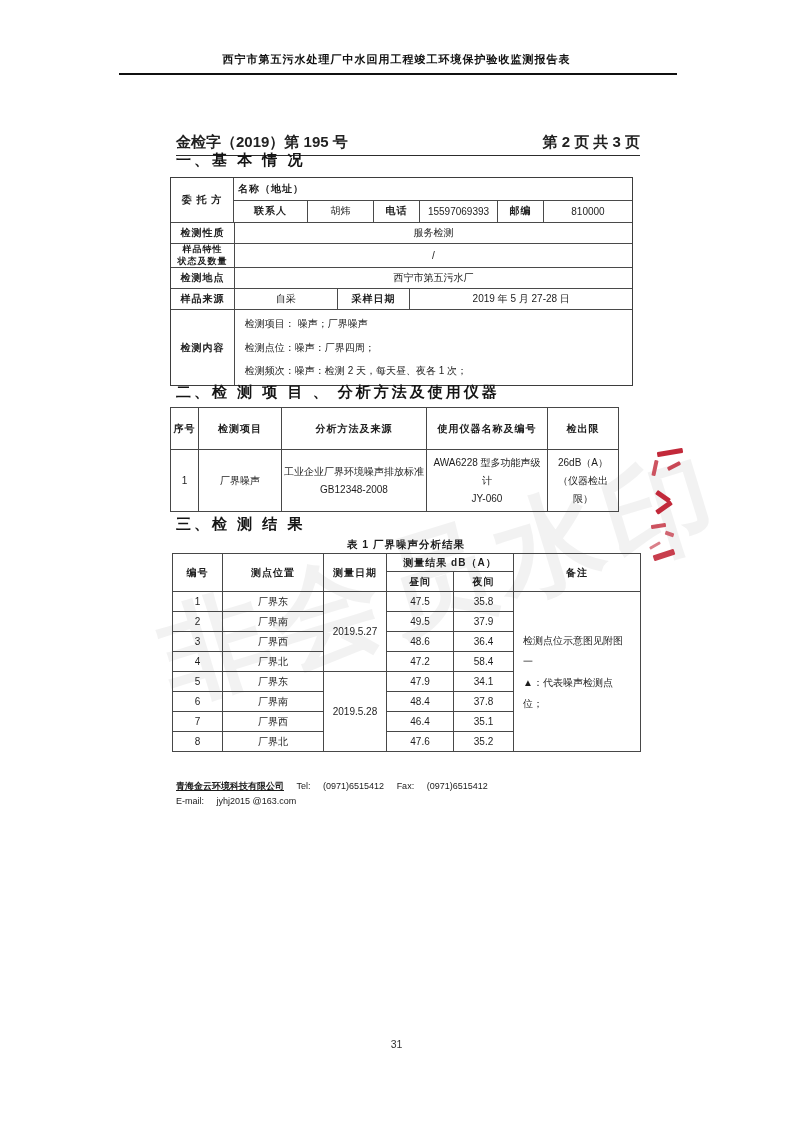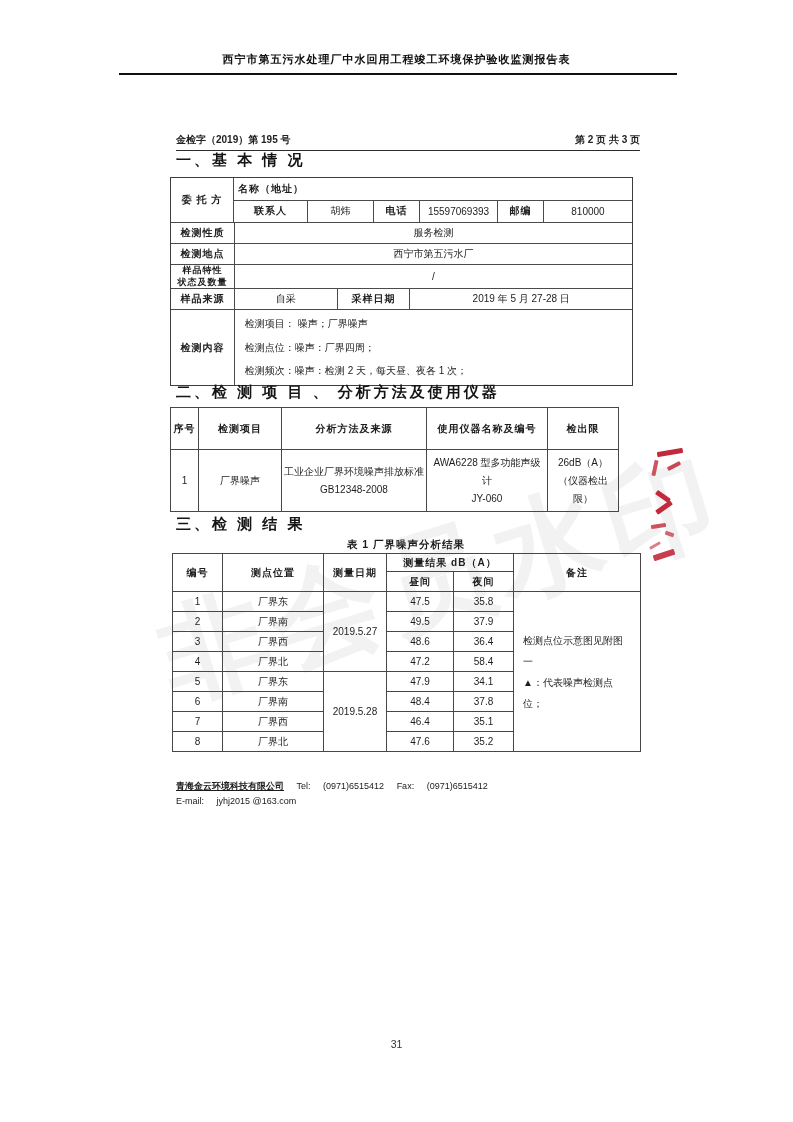--- a/index.html
+++ b/index.html
@@ -11,21 +11,21 @@
   .abs{position:absolute;}
   
   .doc-title{
     top:52px;left:0;width:793px;text-align:center;
     font-size:11px;font-weight:700;letter-spacing:1px;color:#111;
   }
   .title-rule{top:73px;left:119px;width:558px;height:2px;background:#101010;}
   .doc-line{
     top:133px;left:176px;width:464px;display:flex;justify-content:space-between;
     align-items:flex-end;border-bottom:1.6px solid #2c2c2c;padding-bottom:3px;
-    font-size:10px;font-weight:700;color:#222;
+    font-size:15px;font-weight:700;color:#222;
   }
   .section-title{font-size:15px;font-weight:700;letter-spacing:3px;color:#141414;}
   
   .t1{top:177px;left:170px;width:463px;border:1.4px solid #3d3d3d;box-sizing:border-box;font-size:10px;}
   .t1 .row{display:flex;border-bottom:1px solid #4a4a4a;box-sizing:border-box;}
   .t1 .row:last-child{border-bottom:none;}
   .cell{box-sizing:border-box;border-right:1px solid #4a4a4a;display:flex;
         align-items:center;justify-content:center;text-align:center;padding:1px 2px;}
   .cell:last-child{border-right:none;}
   .lbl{font-weight:700;letter-spacing:1px;color:#202020;}
@@ -101,28 +101,28 @@
         <div class="cell" style="width:78px;">15597069393</div>
         <div class="cell lbl" style="width:46px;">邮编</div>
         <div class="cell" style="width:88px;">810000</div>
       </div>
     </div>
   </div>
   <div class="row" style="height:21px;">
     <div class="cell lbl" style="width:64px;">检测性质</div>
     <div class="cell" style="width:398px;">服务检测</div>
   </div>
-  <div class="row" style="height:21px;">
-    <div class="cell lbl" style="width:64px;">检测地点</div>
-    <div class="cell" style="width:398px;">西宁市第五污水厂</div>
-  </div>
   <div class="row" style="height:24px;">
     <div class="cell lbl pre" style="width:64px;font-size:9px;line-height:1.25;">样品特性
 状态及数量</div>
     <div class="cell" style="width:398px;">/</div>
+  </div>
+  <div class="row" style="height:21px;">
+    <div class="cell lbl" style="width:64px;">检测地点</div>
+    <div class="cell" style="width:398px;">西宁市第五污水厂</div>
   </div>
   <div class="row" style="height:21px;">
     <div class="cell lbl" style="width:64px;">样品来源</div>
     <div class="cell" style="width:103px;">自采</div>
     <div class="cell lbl" style="width:73px;">采样日期</div>
     <div class="cell" style="width:222px;">2019 年 5 月 27-28 日</div>
   </div>
   <div class="row" style="height:75px;">
     <div class="cell lbl" style="width:64px;">检测内容</div>
     <div class="cell content-cell" style="width:398px;">

